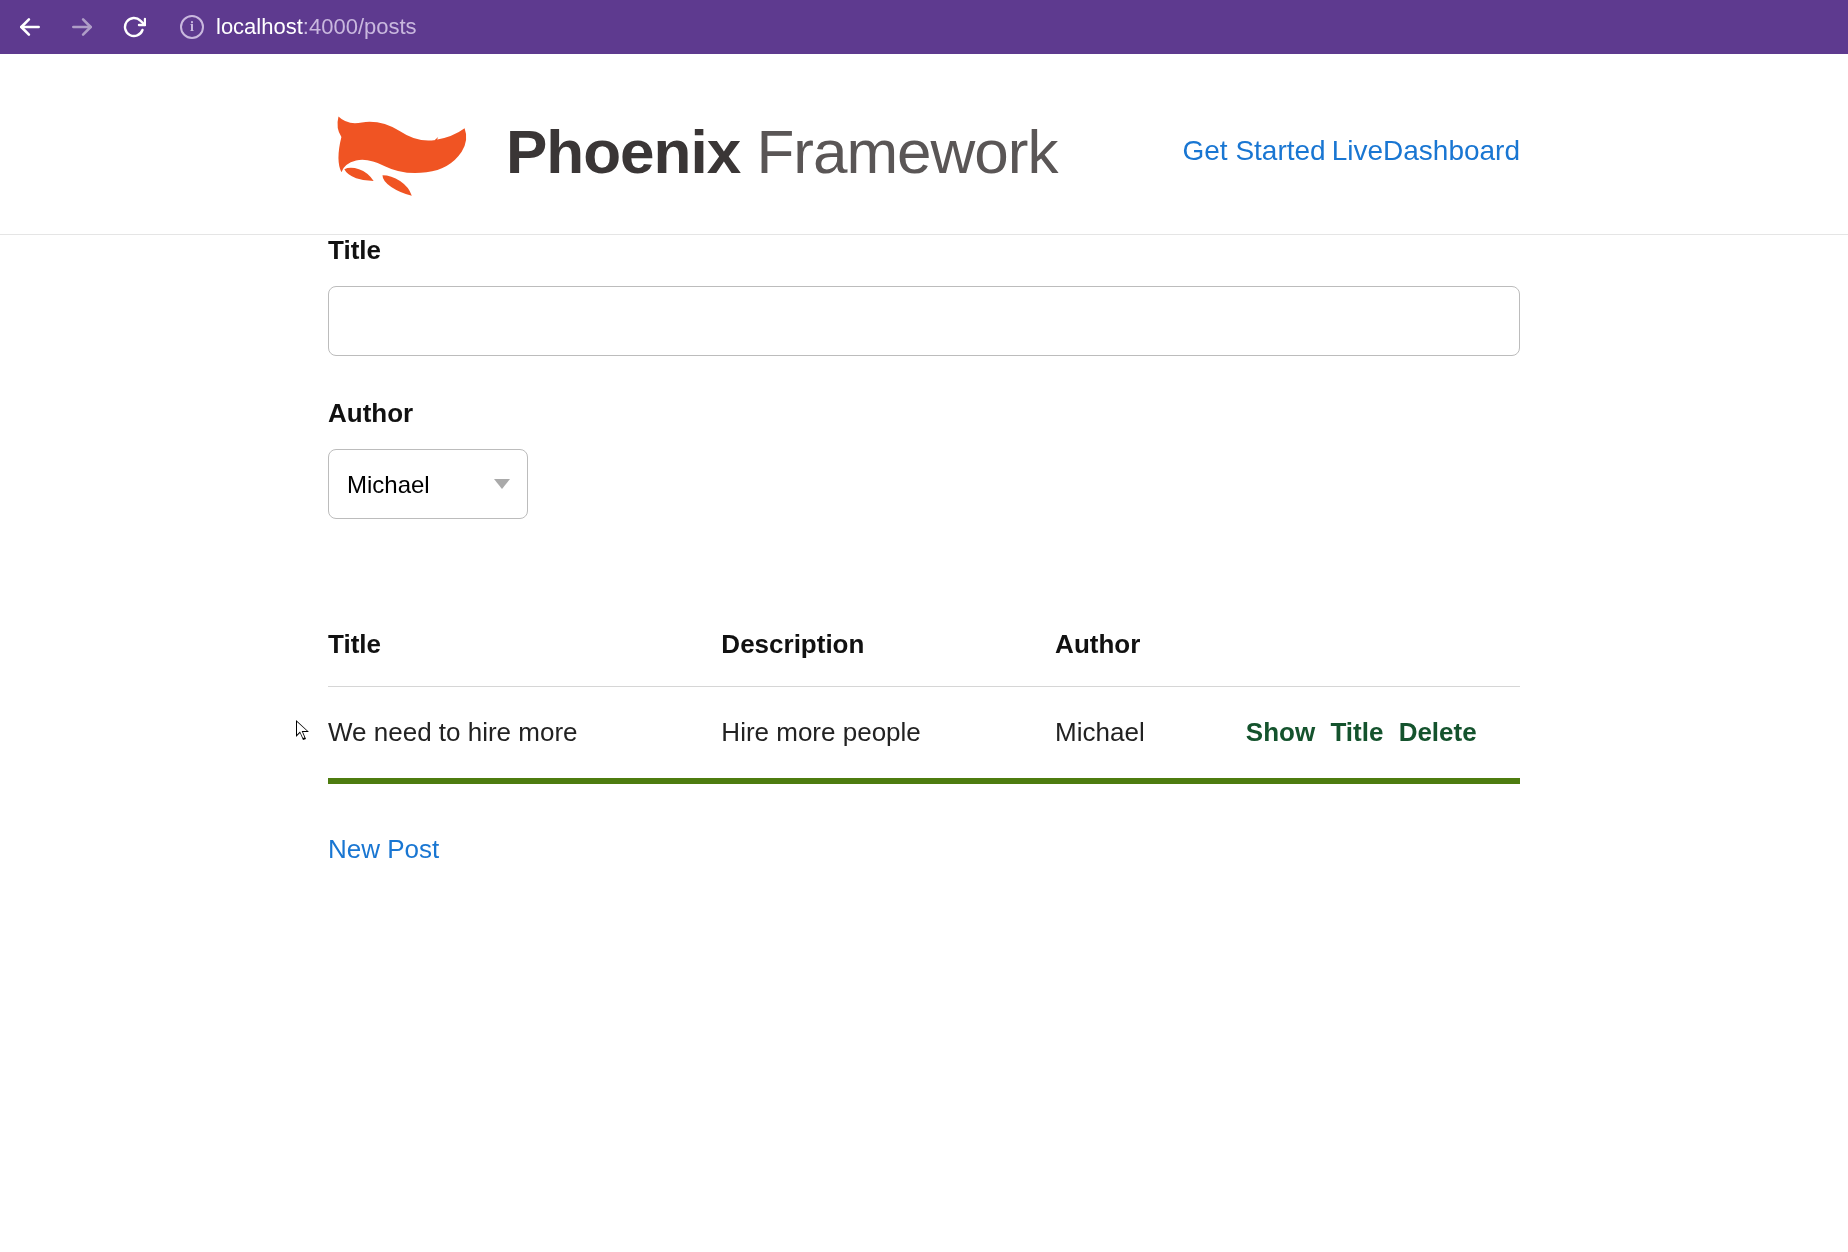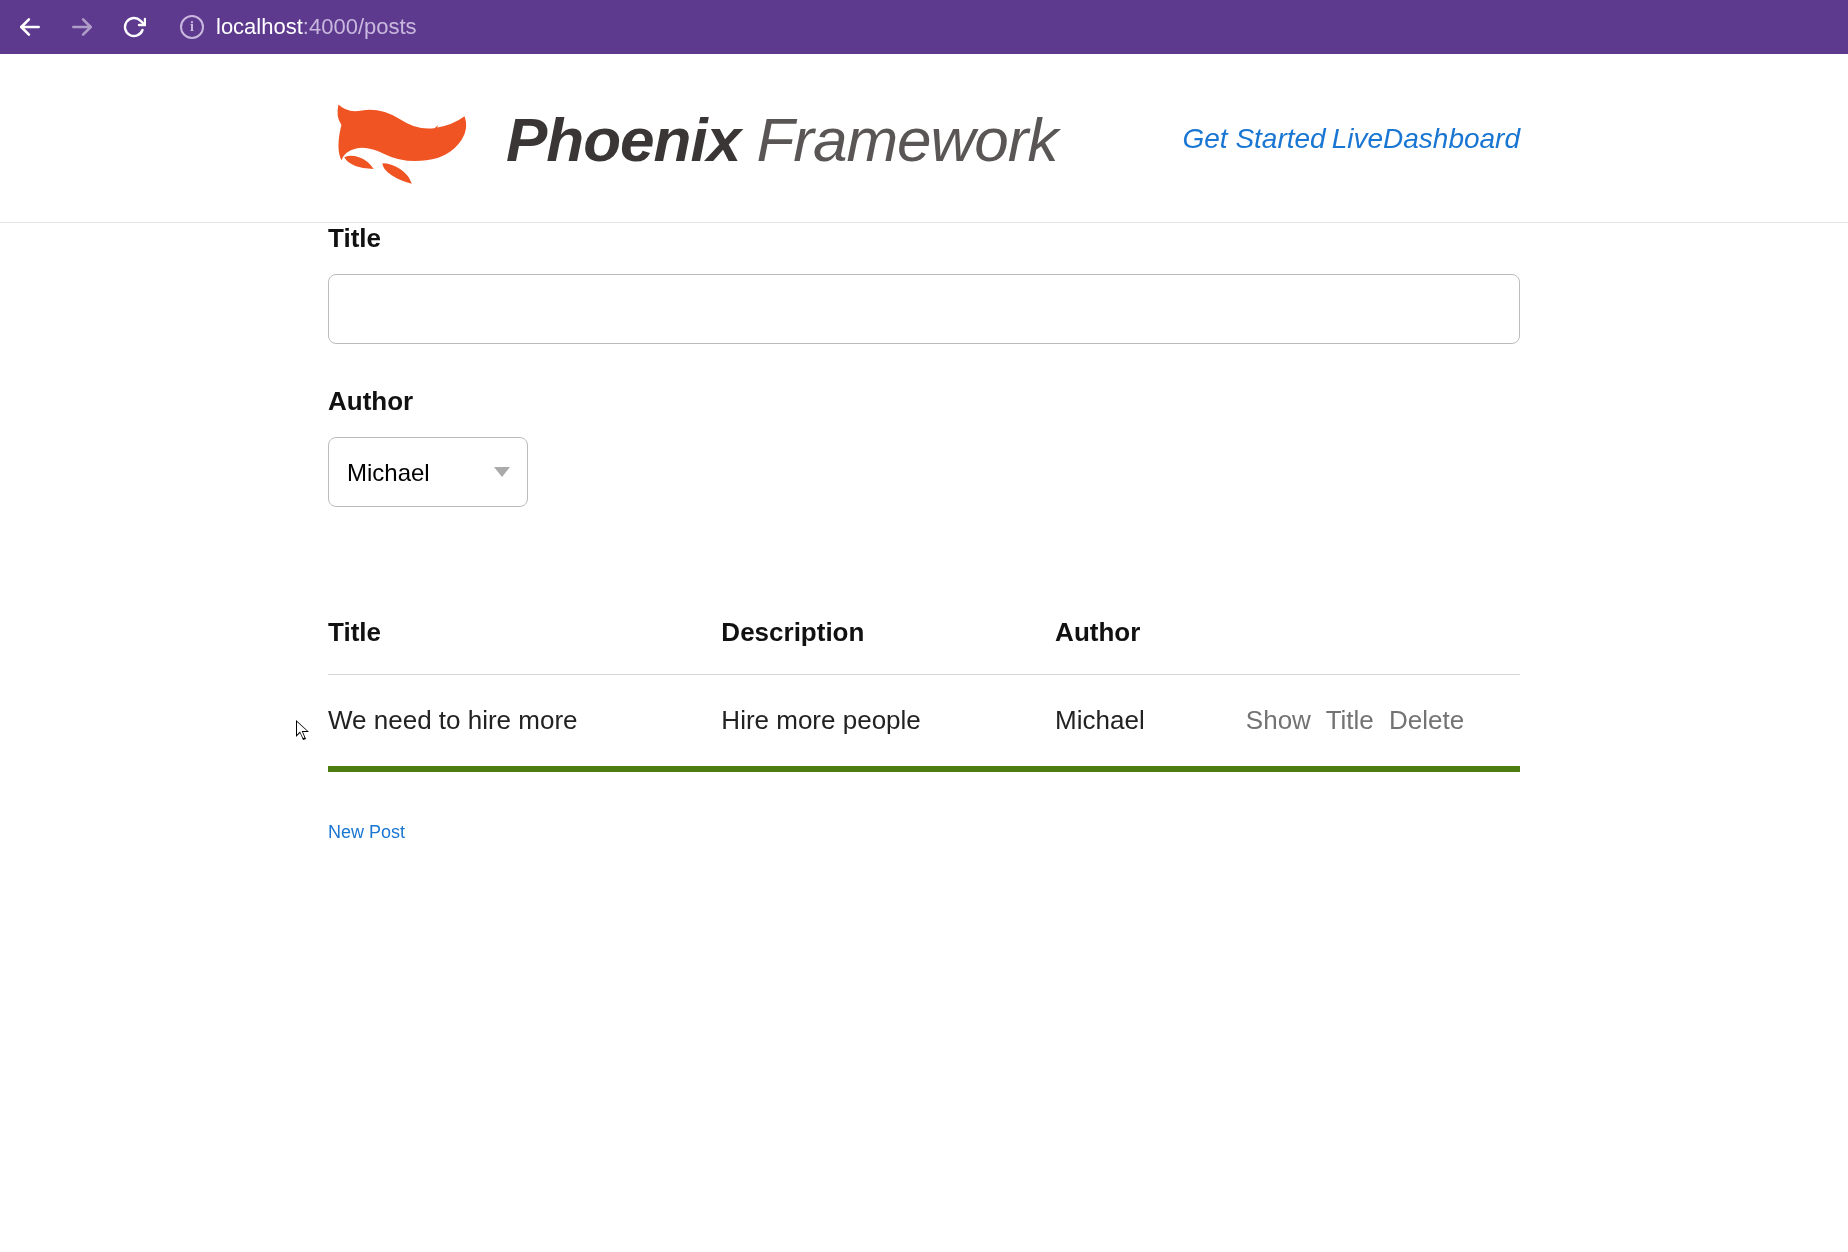--- a/index.html
+++ b/index.html
@@ -52,22 +52,21 @@
     .url-host { color: #ffffff; font-weight: 500; }
     .url-port { color: #c9b8de; }
     .url-path { color: #c9b8de; }
 
     .page {
       background: #fff;
     }
 
     .header {
       border-bottom: 1px solid #e5e5e5;
-      padding: 30px 0 28px 0;
-      font-style: italic;
+      padding: 42px 0 28px 0;
     }
     .header-inner {
       max-width: 1520px;
       margin: 0 auto;
       padding: 0 164px;
       display: flex;
       align-items: center;
       justify-content: space-between;
     }
     .logo-wrap {
@@ -176,31 +175,32 @@
       border-bottom: 1px solid #d6d6d6;
     }
     table.posts td {
       font-size: 26px;
       font-weight: 300;
       color: #222;
       padding: 30px 0;
       border-bottom: 6px solid #4d7c0f;
     }
     .row-actions a {
-      color: #737373;
+      color: #14532d;
       text-decoration: none;
       margin-right: 8px;
       cursor: pointer;
+      font-weight: bold;
     }
 
     .new-post-link {
       display: inline-block;
       margin-top: 50px;
       color: #1976d2;
-      font-size: 18px;
+      font-size: 26px;
       font-weight: 300;
       text-decoration: none;
       cursor: pointer;
     }
   </style>
 </head>
 <body>
 
 <div class="browser-bar">
   <div class="nav-btn">

